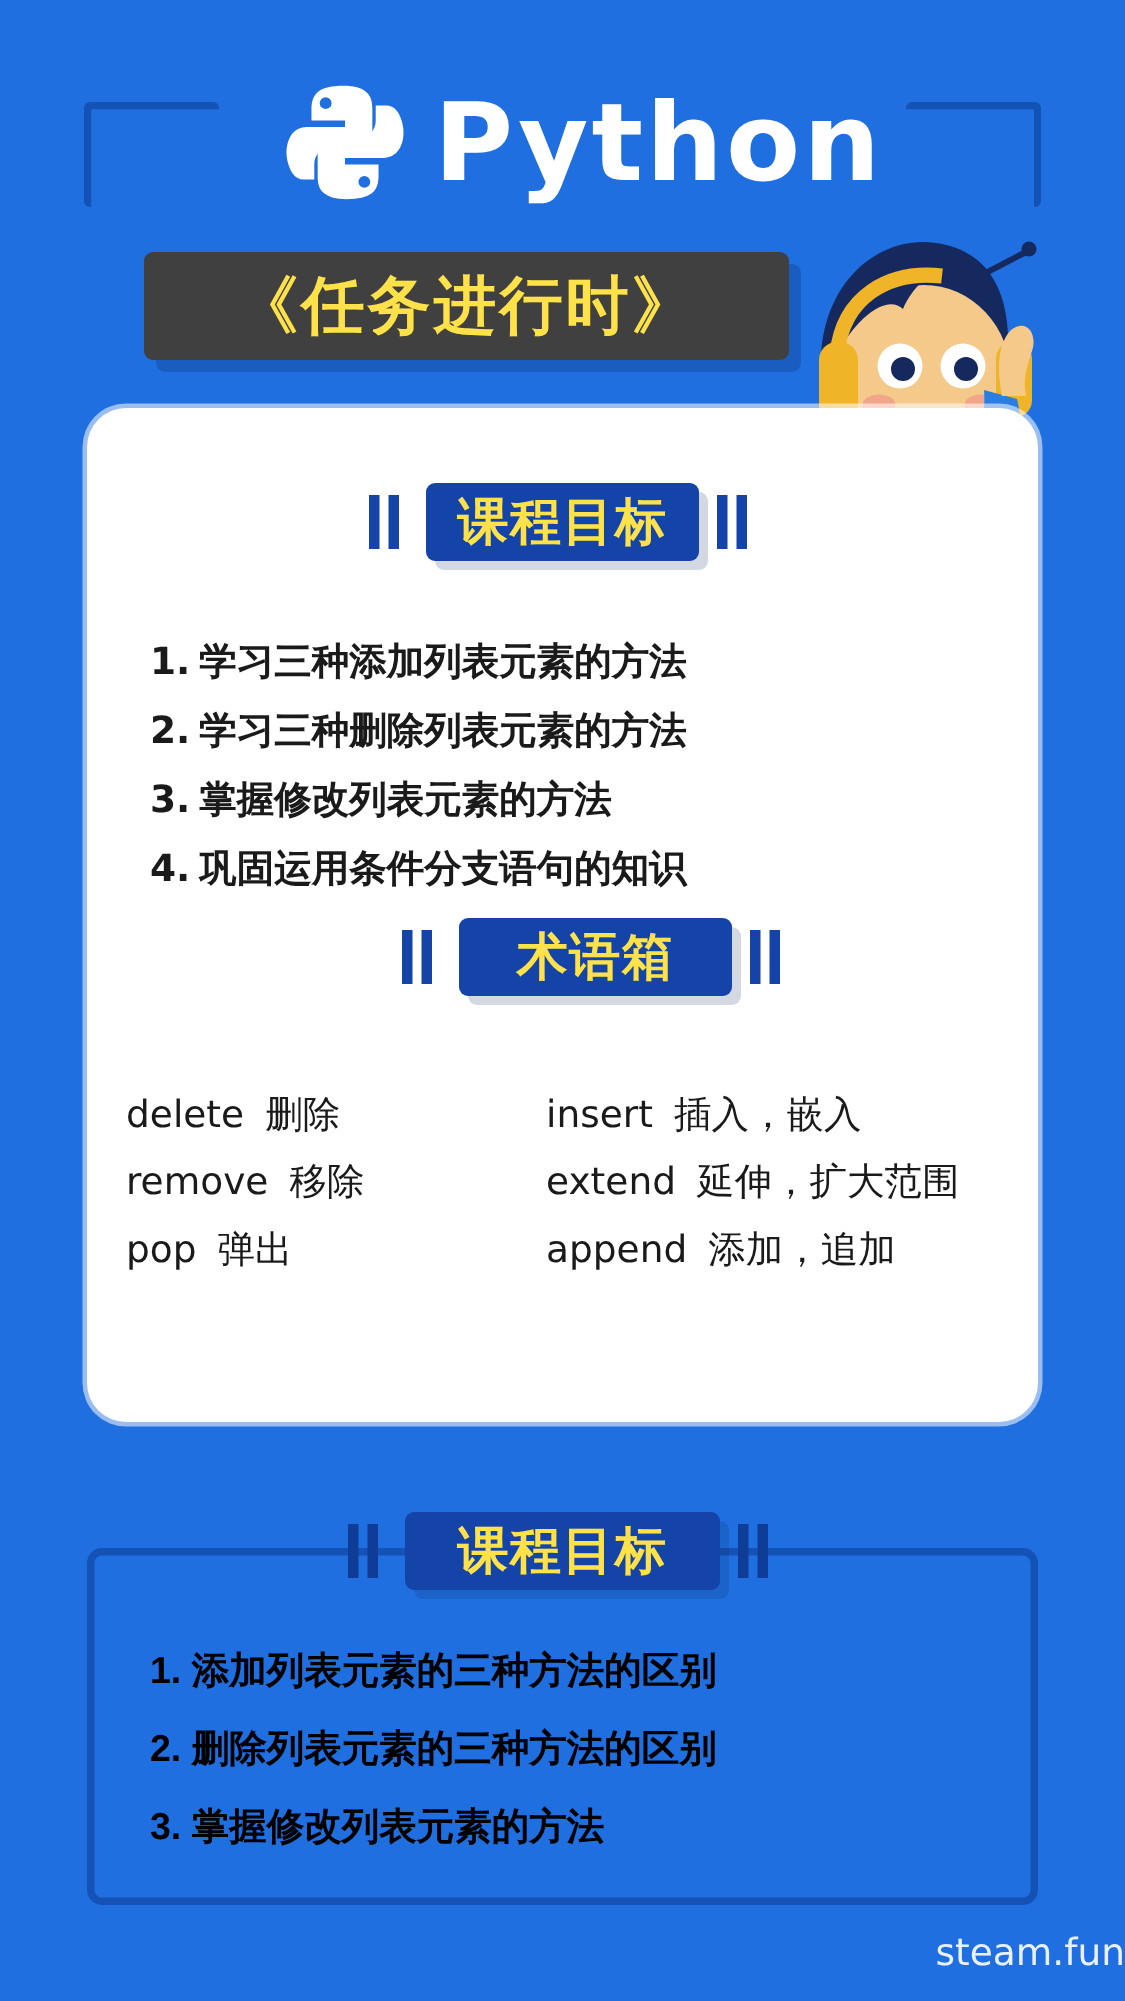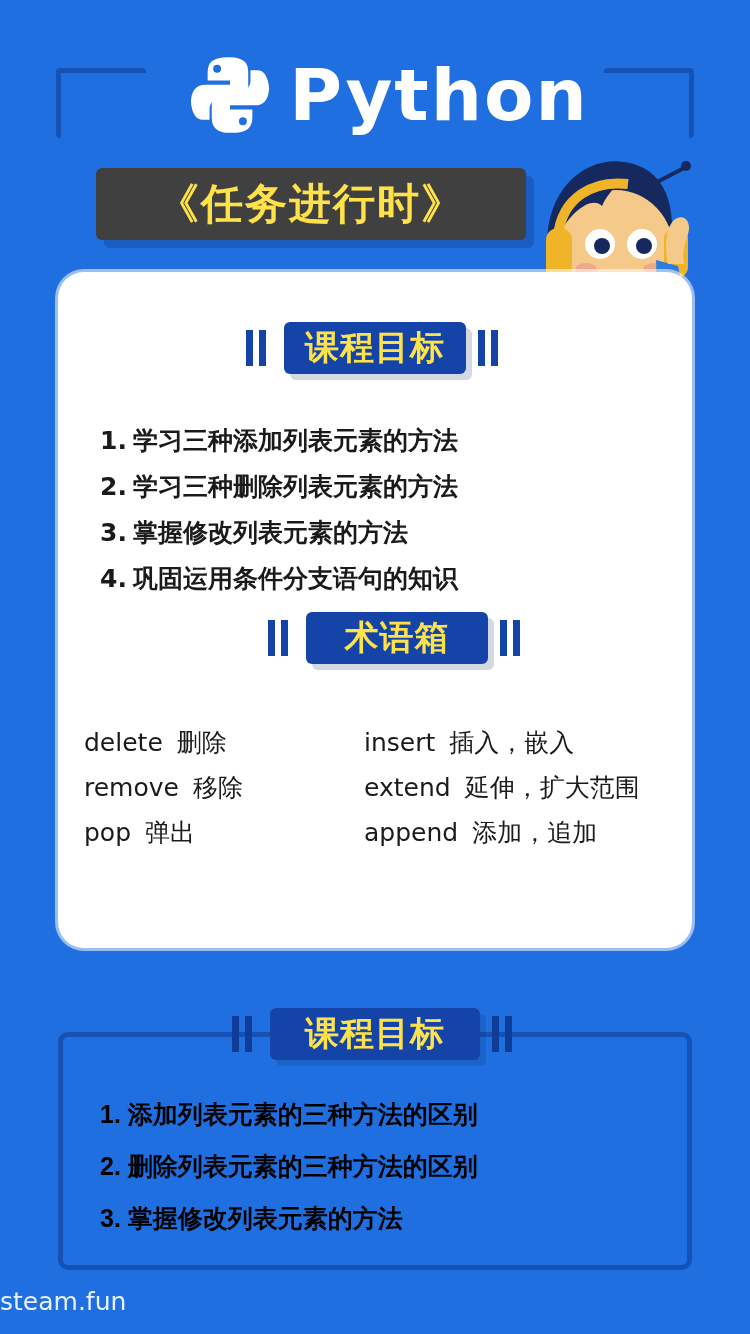--- a/index.html
+++ b/index.html
@@ -147,21 +147,21 @@
   }
   .hard li {
     list-style: none;
     font-size: 25px; color: #000000; font-weight: bold;
     line-height: 52px;
     font-family: Liberation Sans, sans-serif;
   }
 
   .footer {
     position: absolute; left: 0; right: 0; bottom: 18px;
-    text-align: left;
+    text-align: right;
     color: #e9f1ff; font-size: 25px;
     font-family: "DejaVu Sans", sans-serif;
   }
 
   
   .mascot { position: absolute; right: 32px; top: 140px; width: 230px; height: 320px; }
 </style>
 </head>
 <body>
 

